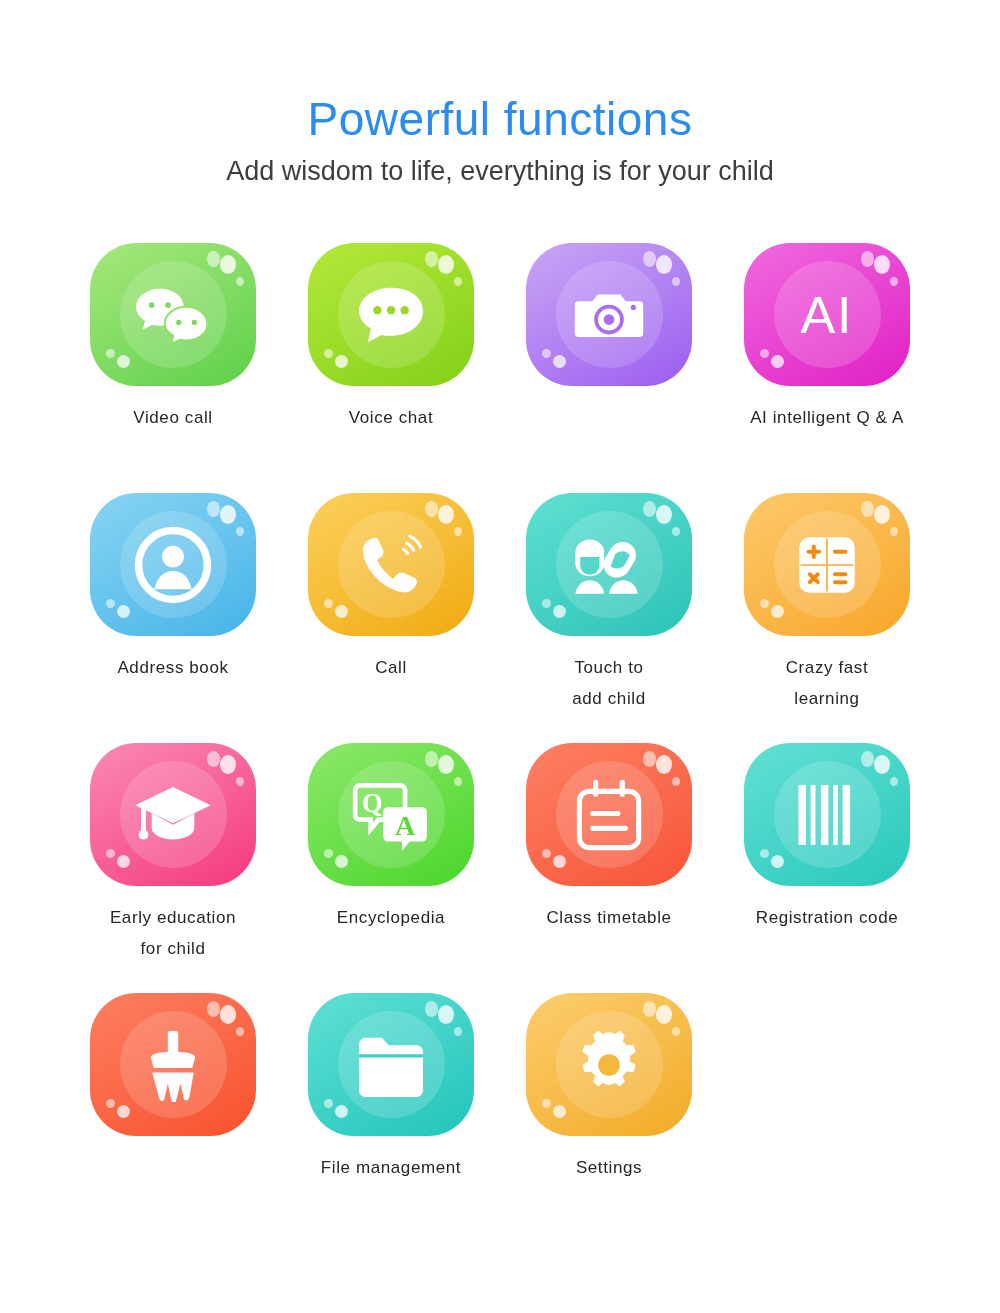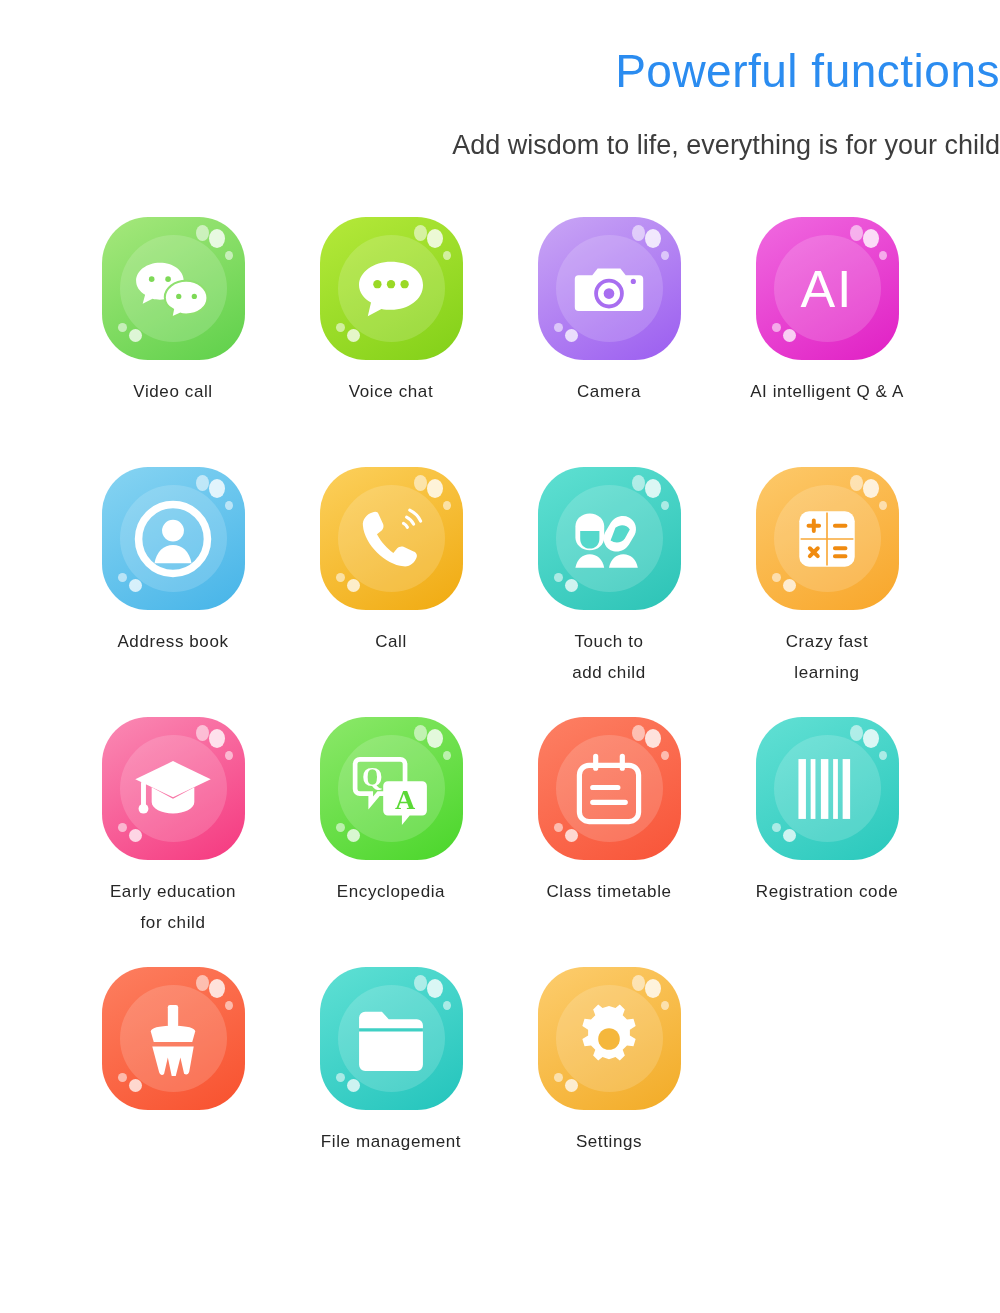--- a/index.html
+++ b/index.html
@@ -14,32 +14,32 @@
 
   .page {
     position: relative;
     width: 1000px;
     height: 1313px;
     background: #ffffff;
     overflow: hidden;
   }
 
   
-  .header { padding-top: 48px; text-align: right; }
+  .header { padding-top: 96px; text-align: center; }
 
   .page-title {
     font-size: 46px;
     font-weight: 400;
     color: #2b8cf0;
     letter-spacing: 0.5px;
     line-height: 1.0;
   }
 
   .page-subtitle {
-    margin-top: 36px;
+    margin-top: 14px;
     font-size: 27px;
     font-weight: 400;
     color: #3d3d3d;
     letter-spacing: 0px;
   }
 
   
   .grid {
     margin-top: 56px;
     display: grid;
@@ -53,21 +53,21 @@
     width: 218px;
     height: 250px;
     display: flex;
     flex-direction: column;
     align-items: center;
   }
 
   
   .tile {
     position: relative;
-    width: 143px;
+    width: 166px;
     height: 143px;
     border-radius: 46px / 46px;
     overflow: hidden;
     flex: 0 0 auto;
   }
   
   .tile::after {
     content: "";
     position: absolute;
     inset: 0;
@@ -184,21 +184,20 @@
           <div class="bub b5"></div>
           <div class="glyph">
             <svg width="76" height="76" viewBox="0 0 100 100">
               <path d="M10 32h18l7-9h30l7 9h18a5 5 0 0 1 5 5v37a5 5 0 0 1-5 5H10a5 5 0 0 1-5-5V37a5 5 0 0 1 5-5z" fill="#ffffff"></path>
               <circle cx="50" cy="56" r="17" fill="none" stroke="#a86ef0" stroke-width="5"></circle>
               <circle cx="50" cy="56" r="7" fill="#a86ef0"></circle>
               <circle cx="82" cy="40" r="3.4" fill="#a86ef0"></circle>
             </svg>
           </div>
         </div>
-        <div class="label">Camera</div>
       </div>
       <div class="cell">
         <div class="tile" style="background: linear-gradient(150deg, rgb(240, 106, 224) 0%, rgb(224, 31, 196) 100%);">
           <div class="disc"></div>
           <div class="bub b1"></div>
           <div class="bub b2"></div>
           <div class="bub b3"></div>
           <div class="bub b4"></div>
           <div class="bub b5"></div>
           <div class="glyph">

